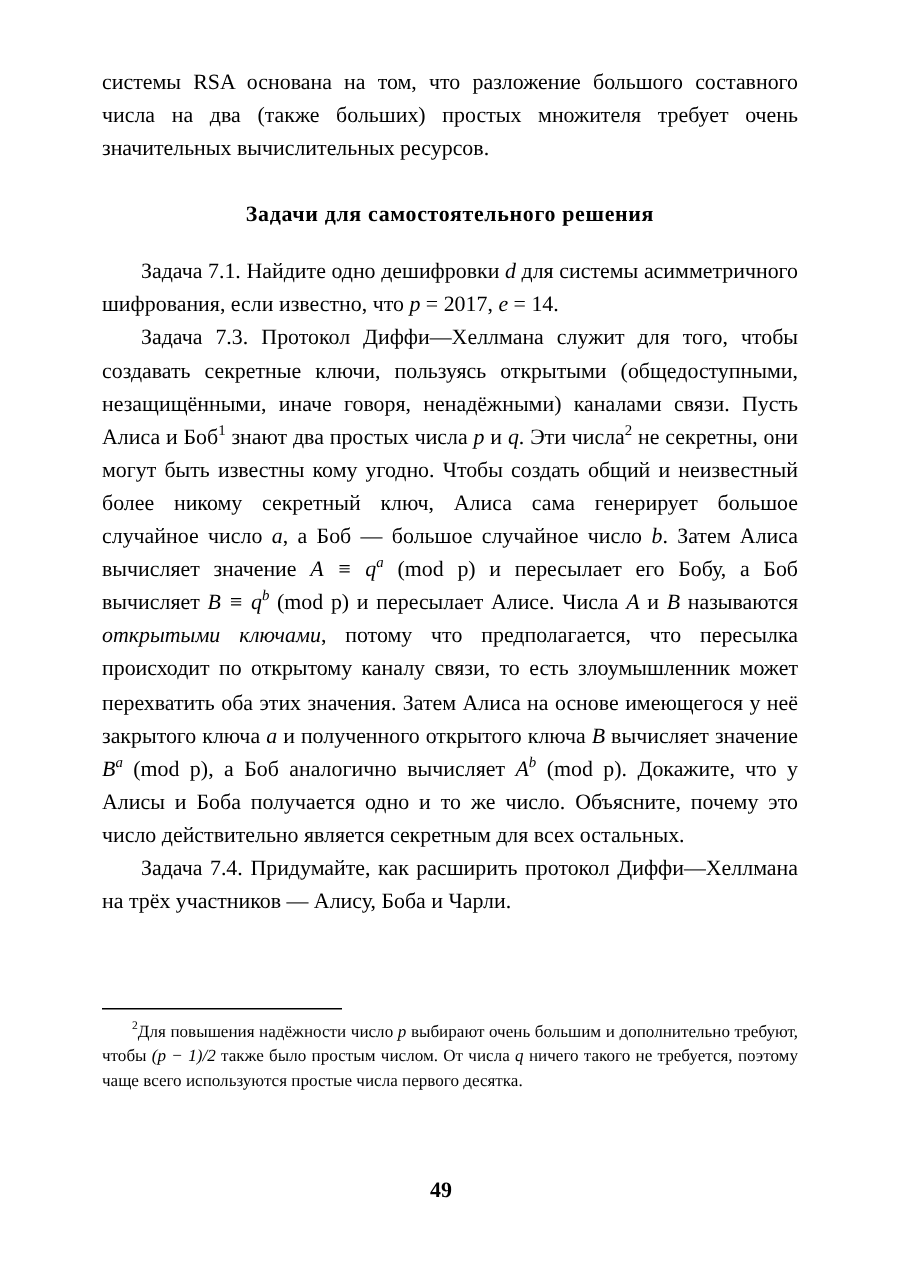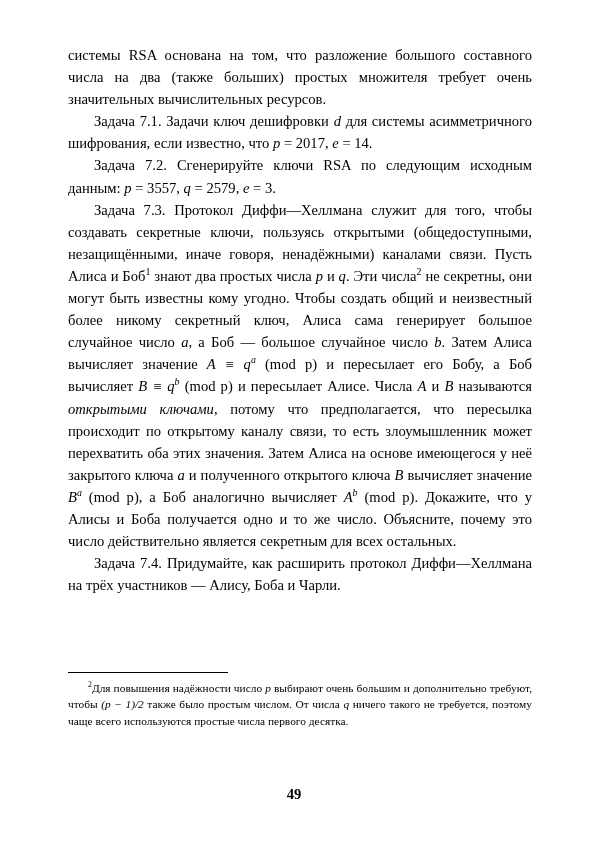--- a/index.html
+++ b/index.html
@@ -105,24 +105,24 @@
 </style>
 </head>
 <body>
 
 <div class="page">
 
   <div class="content">
 
     <p class="body-para"><span>системы RSA основана на том, что разложение большого составного числа на два (также больших) простых множителя требует очень значительных вычислительных ресурсов.</span></p>
 
+    <h2 class="section-heading">Задачи для самостоятельного решения</h2>
 
-    <p class="task-para"><span class="task-label">Задача 7.1.</span> <span>Задачи ключ дешифровки</span> <span class="mathit">d</span> <span>для системы асимметричного шифрования, если известно, что</span> <span class="mathit">p</span> <span>= 2017,</span> <span class="mathit">e</span> <span>= 14.</span></p>
+    <p class="task-para"><span class="task-label">Задача 7.1.</span> <span>Найдите одно дешифровки</span> <span class="mathit">d</span> <span>для системы асимметричного шифрования, если известно, что</span> <span class="mathit">p</span> <span>= 2017,</span> <span class="mathit">e</span> <span>= 14.</span></p>
 
-    <p class="task-para"><span class="task-label">Задача 7.2.</span> <span>Сгенерируйте ключи RSA по следующим исходным данным:</span> <span class="mathit">p</span> <span>= 3557,</span> <span class="mathit">q</span> <span>= 2579,</span> <span class="mathit">e</span> <span>= 3.</span></p>
 
     <p class="task-para"><span class="task-label">Задача 7.3.</span> <span>Протокол Диффи—Хеллмана служит для того, чтобы создавать секретные ключи, пользуясь открытыми (общедоступными, незащищёнными, иначе говоря, ненадёжными) каналами связи. Пусть Алиса и Боб</span><sup>1</sup> <span>знают два простых числа</span> <span class="mathit">p</span> <span>и</span> <span class="mathit">q</span><span>. Эти числа</span><sup>2</sup> <span>не секретны, они могут быть известны кому угодно. Чтобы создать общий и неизвестный более никому секретный ключ, Алиса сама генерирует большое случайное число</span> <span class="mathit">a</span><span>, а Боб — большое случайное число</span> <span class="mathit">b</span><span>. Затем Алиса вычисляет значение</span> <span class="mathit">A ≡ q</span><span class="sup-it">a</span> <span class="mathrm">(mod p)</span> <span>и пересылает его Бобу, а Боб вычисляет</span> <span class="mathit">B ≡ q</span><span class="sup-it">b</span> <span class="mathrm">(mod p)</span> <span>и пересылает Алисе. Числа</span> <span class="mathit">A</span> <span>и</span> <span class="mathit">B</span> <span>называются</span> <span class="emph">открытыми ключами</span><span>, потому что предполагается, что пересылка происходит по открытому каналу связи, то есть злоумышленник может перехватить оба этих значения. Затем Алиса на основе имеющегося у неё закрытого ключа</span> <span class="mathit">a</span> <span>и полученного открытого ключа</span> <span class="mathit">B</span> <span>вычисляет значение</span> <span class="mathit">B</span><span class="sup-it">a</span> <span class="mathrm">(mod p)</span><span>, а Боб аналогично вычисляет</span> <span class="mathit">A</span><span class="sup-it">b</span> <span class="mathrm">(mod p)</span><span>. Докажите, что у Алисы и Боба получается одно и то же число. Объясните, почему это число действительно является секретным для всех остальных.</span></p>
 
     <p class="task-para"><span class="task-label">Задача 7.4.</span> <span>Придумайте, как расширить протокол Диффи—Хеллмана на трёх участников — Алису, Боба и Чарли.</span></p>
 
   </div>
 
   <div class="footnote-zone">
     <div class="footnote-rule"></div>
 

